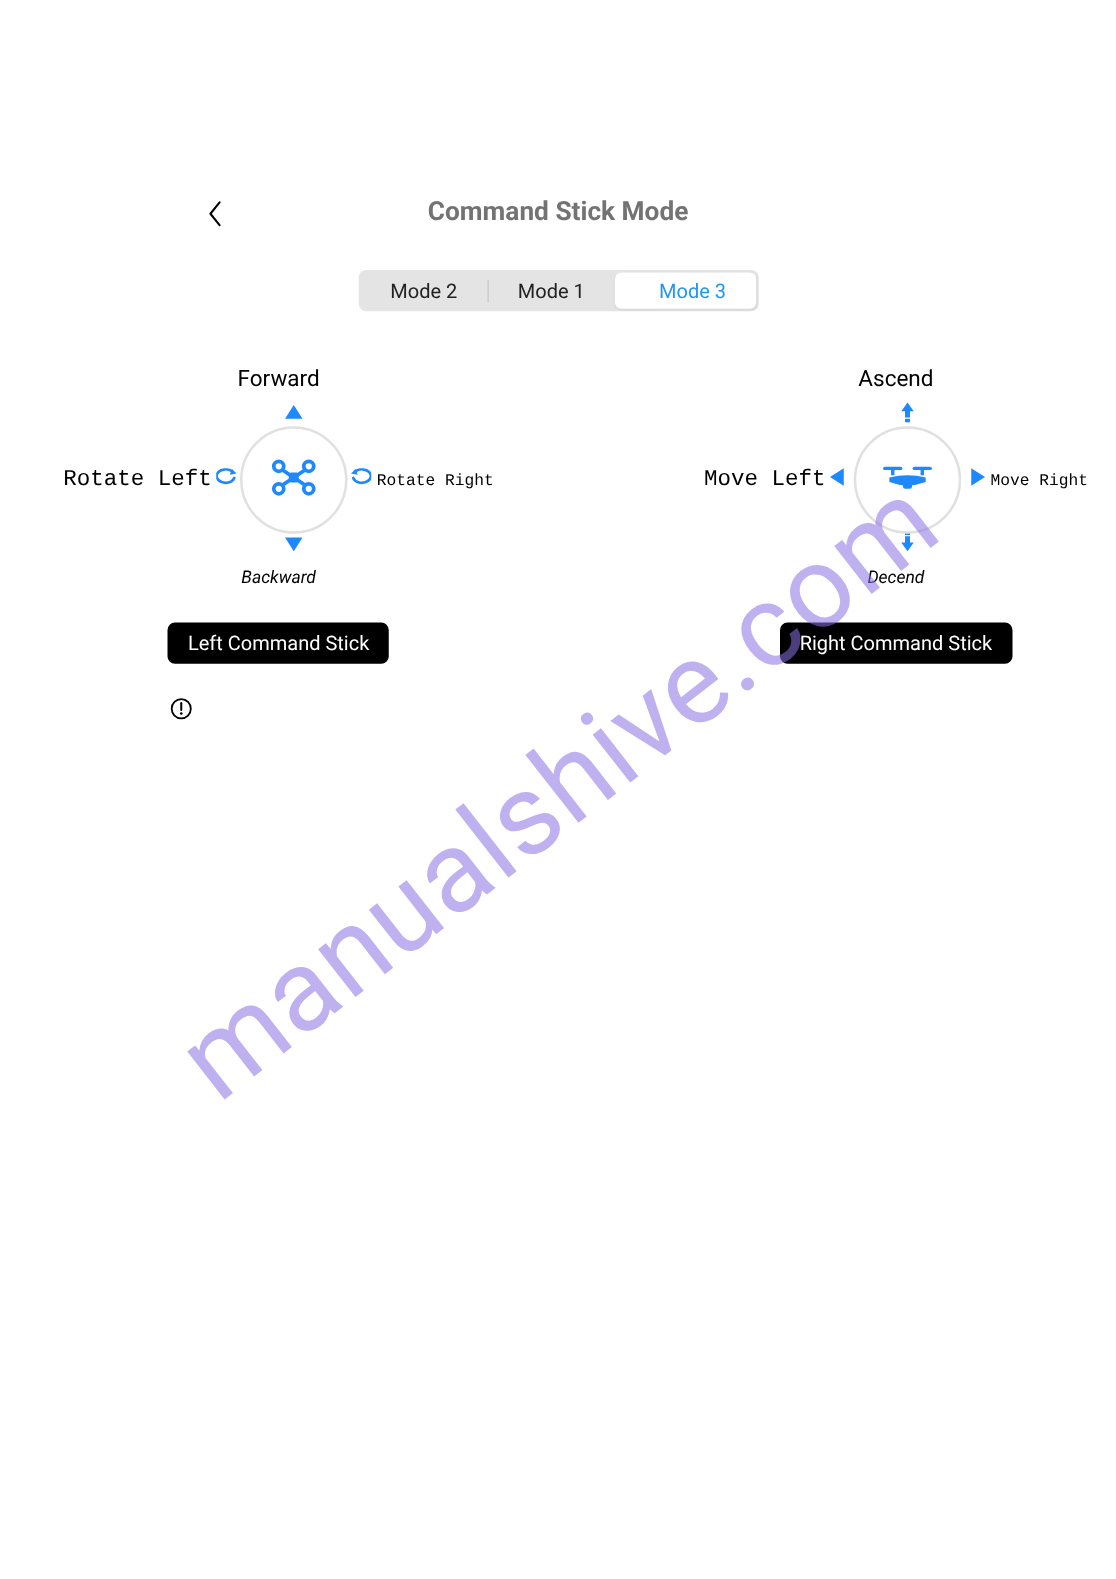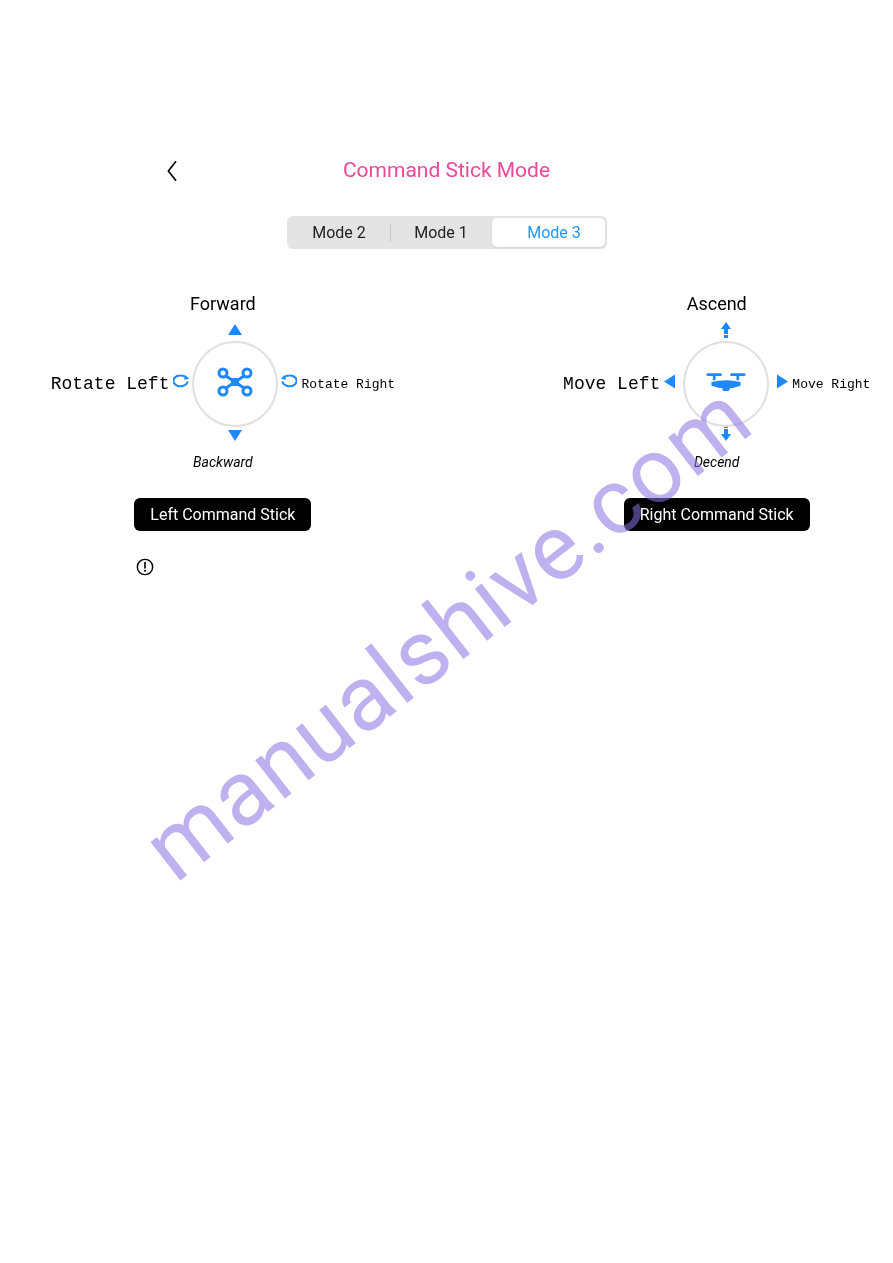--- a/index.html
+++ b/index.html
@@ -20,22 +20,22 @@
     position: absolute;
     left: 160px;
     top: 160px;
     width: 24px;
     height: 24px;
     cursor: pointer;
   }
   .back svg { width: 14px; height: 22px; }
   .title {
     font-size: 21px;
-    font-weight: 400;
-    color: #ec4899;
+    font-weight: 700;
+    color: #737373;
   }
   .seg {
     margin: 34px auto 0;
     width: 320px;
     height: 33px;
     display: flex;
     background: #e4e4e4;
     border-radius: 6px;
     padding: 2px;
     position: relative;

